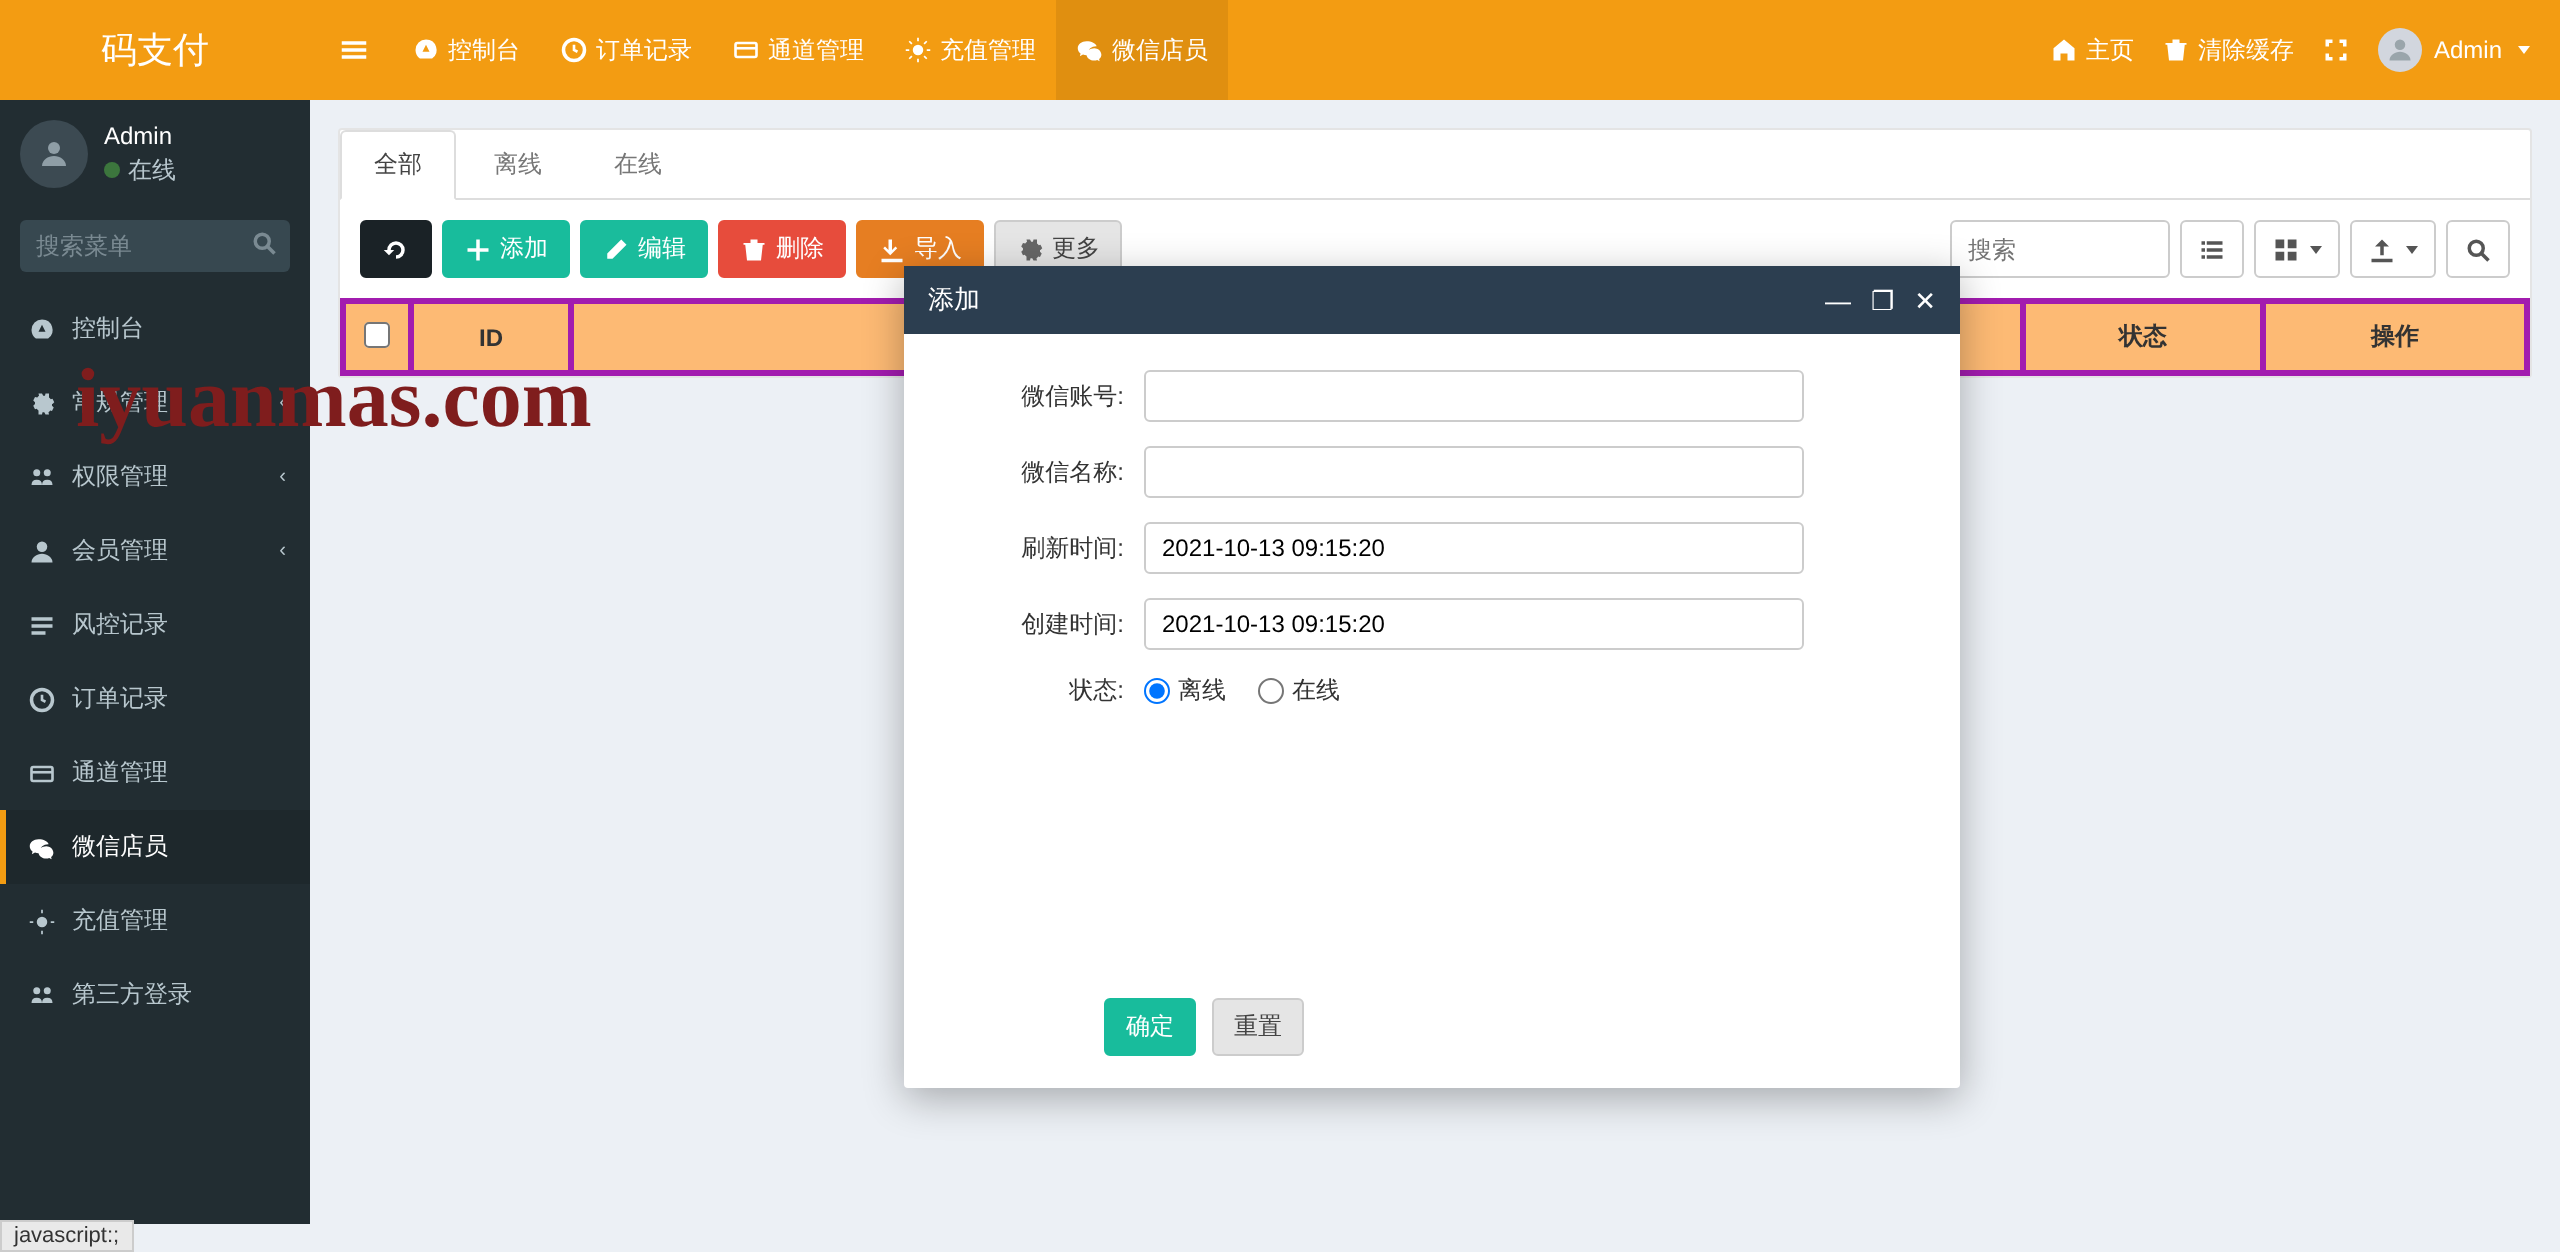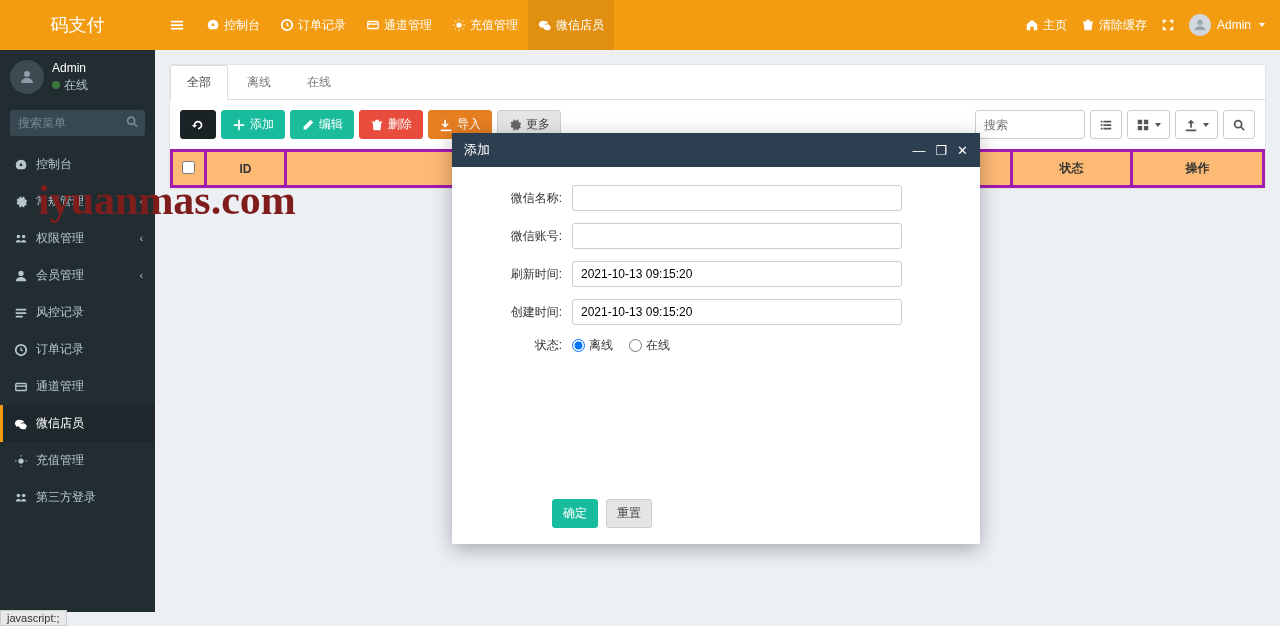--- a/index.html
+++ b/index.html
@@ -351,25 +351,25 @@
   <div class="modal-header">
     <span>添加</span>
     <div class="modal-controls">
       <span>—</span>
       <span>❐</span>
       <span>✕</span>
     </div>
   </div>
   <div class="modal-body">
     <div class="form-row">
+      <label class="form-label">微信账号:</label>
+      <input class="form-control" type="text" style="">
+    </div>
+    <div class="form-row">
       <label class="form-label">微信名称:</label>
-      <input class="form-control" type="text" style="">
-    </div>
-    <div class="form-row">
-      <label class="form-label">微信账号:</label>
       <input class="form-control" type="text" style="">
     </div>
     <div class="form-row">
       <label class="form-label">刷新时间:</label>
       <input class="form-control" type="text" value="2021-10-13 09:15:20" style="">
     </div>
     <div class="form-row">
       <label class="form-label">创建时间:</label>
       <input class="form-control" type="text" value="2021-10-13 09:15:20" style="">
     </div>

